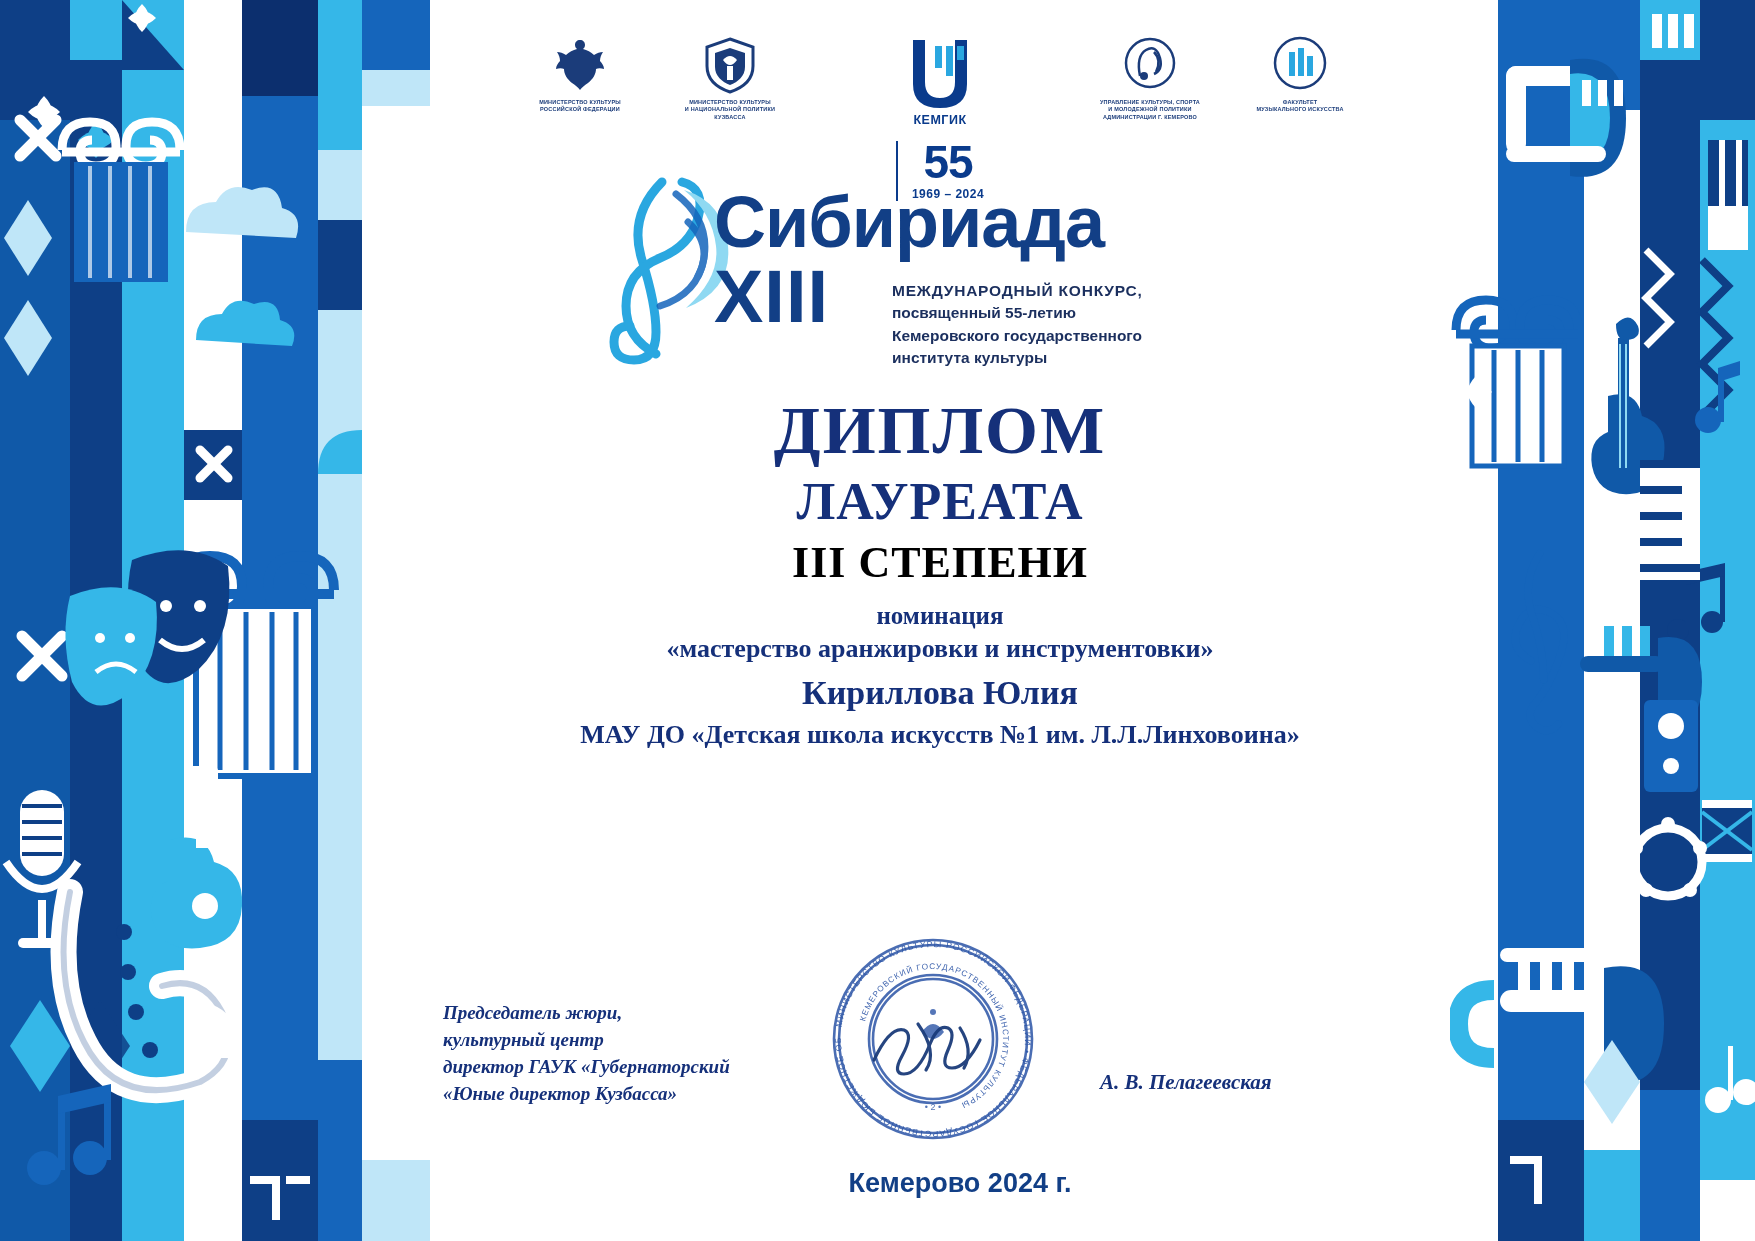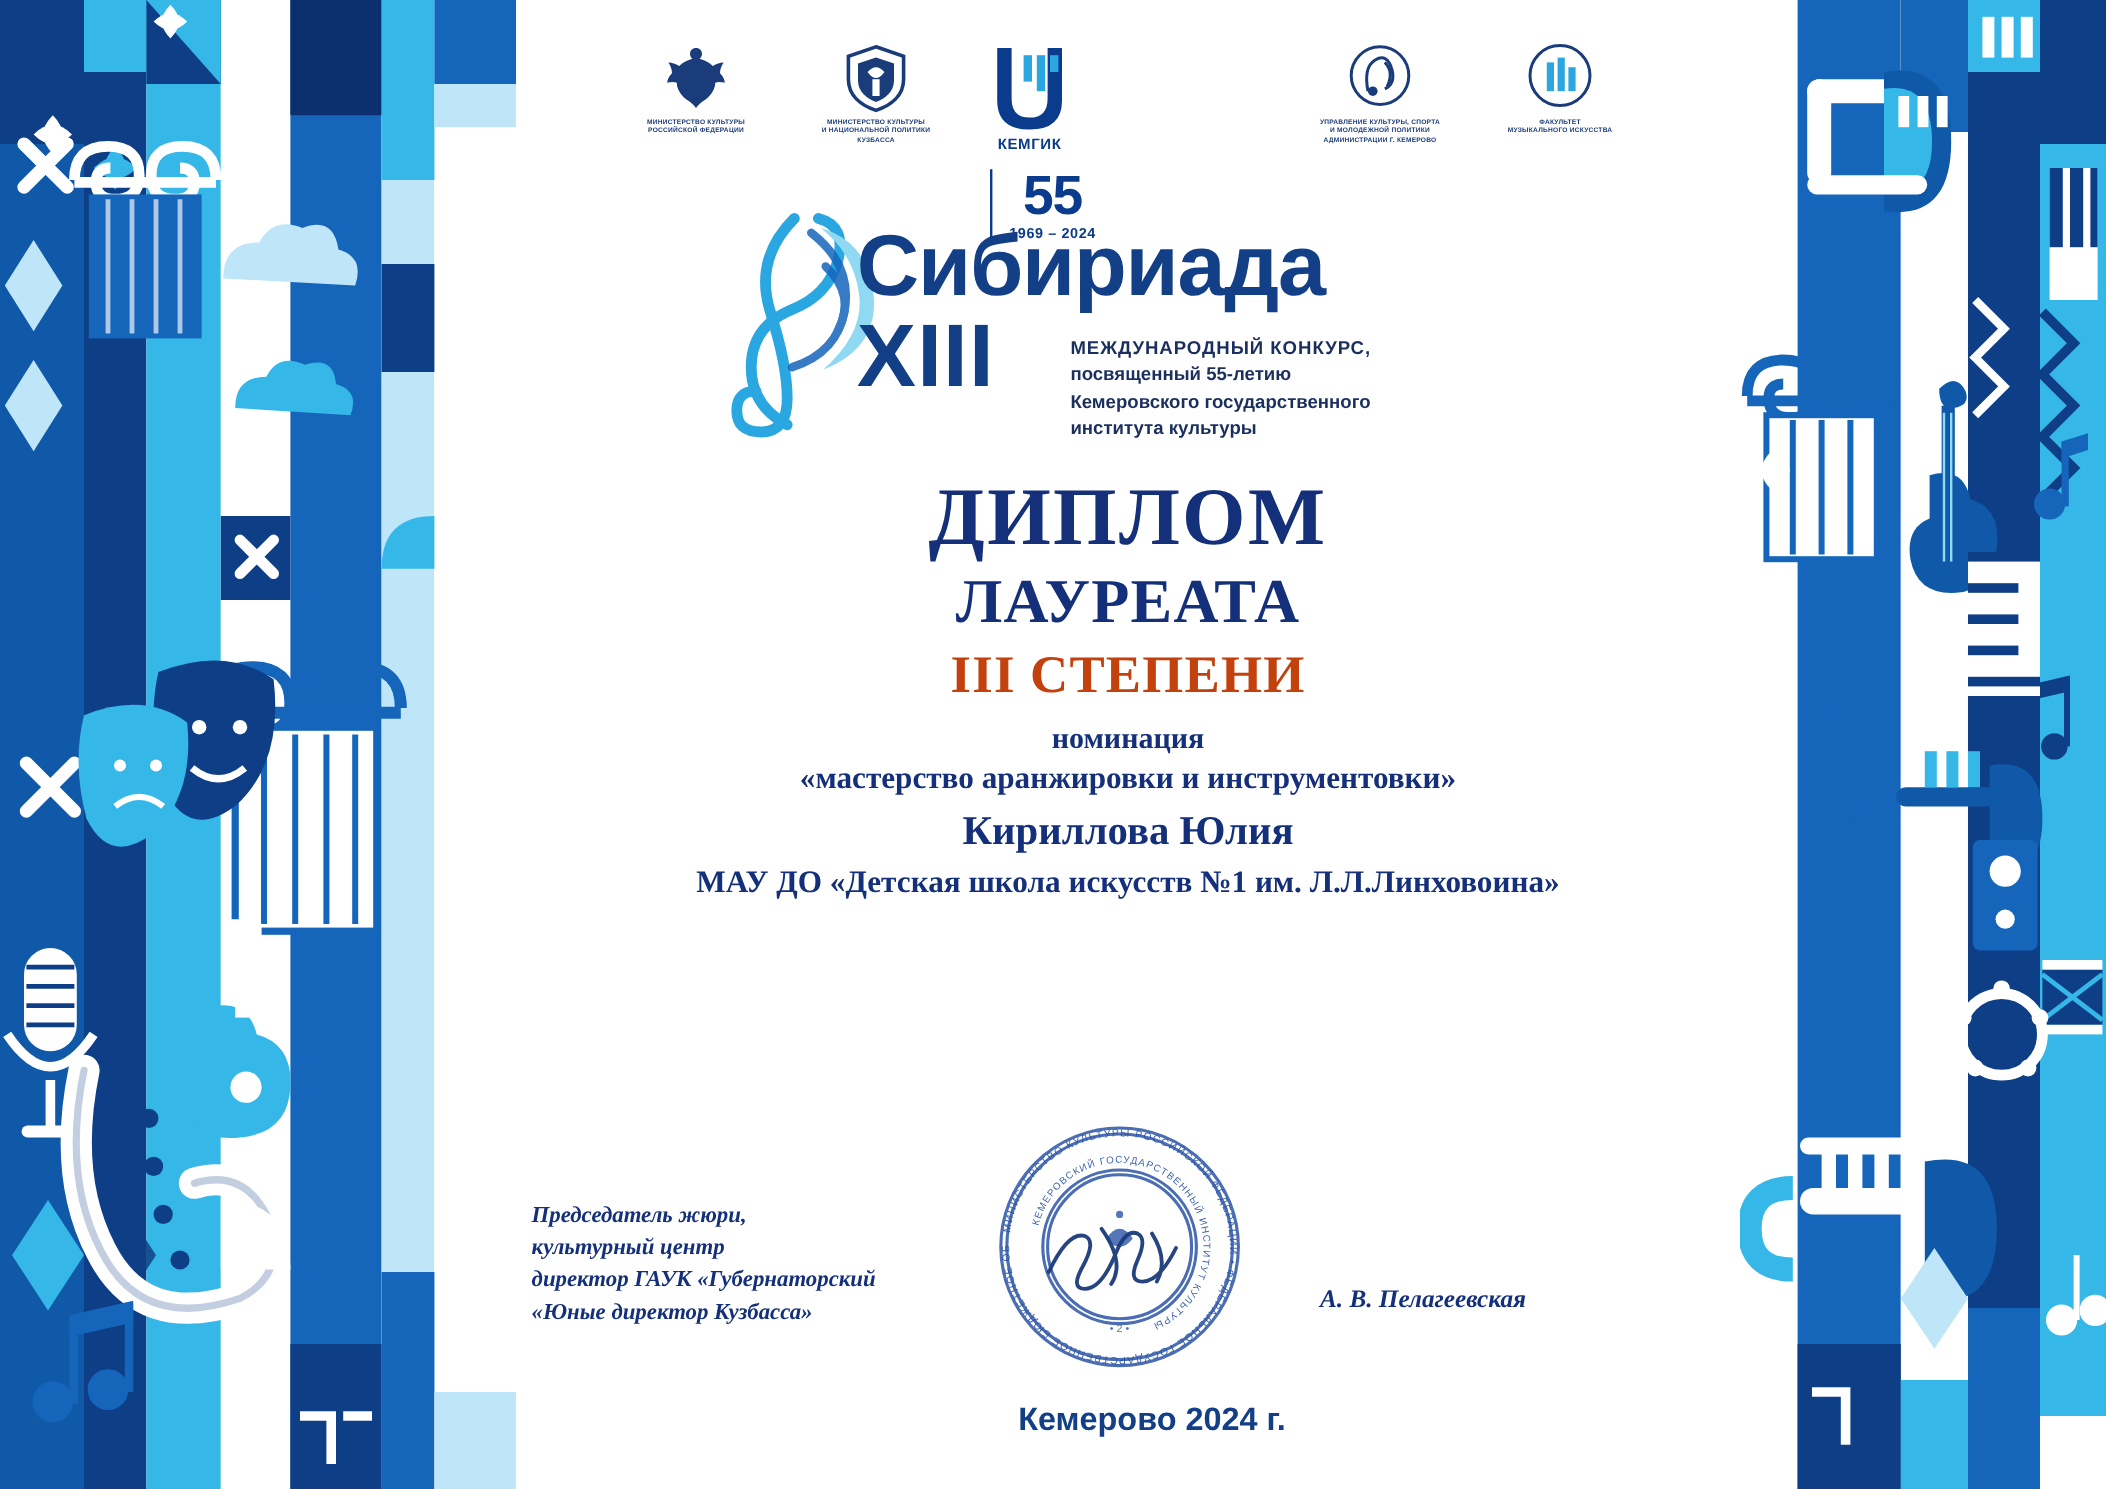--- a/index.html
+++ b/index.html
@@ -55,21 +55,21 @@
     line-height: 1.35;
     text-align: center;
     color: #1b3c7a;
     letter-spacing: .2px;
     text-transform: uppercase;
     font-weight: bold;
   }
   .emblem-eagle { width: 52px; height: 58px; }
   .kemgik-wrap {
     display: flex;
-    align-items: flex-start;
+    align-items: center;
     gap: 14px;
     width: 210px;
     justify-content: center;
   }
   .kemgik-left { display:flex; flex-direction:column; align-items:center; }
   .kemgik-word {
     font-size: 12.5px;
     font-weight: bold;
     color: #0a3b8c;
     letter-spacing: .5px;
@@ -159,21 +159,21 @@
     font-weight: bold;
     letter-spacing: 1px;
     margin-top: 6px;
     color: #15307a;
   }
   .t-degree {
     font-size: 44px;
     font-weight: bold;
     letter-spacing: 1px;
     margin-top: 6px;
-    color: #c2410c;
+    color: #000000;
   }
   .t-nomination-label {
     font-size: 25px;
     font-weight: bold;
     margin-top: 14px;
     color: #15307a;
   }
   .t-nomination {
     font-size: 26px;
     font-weight: bold;

